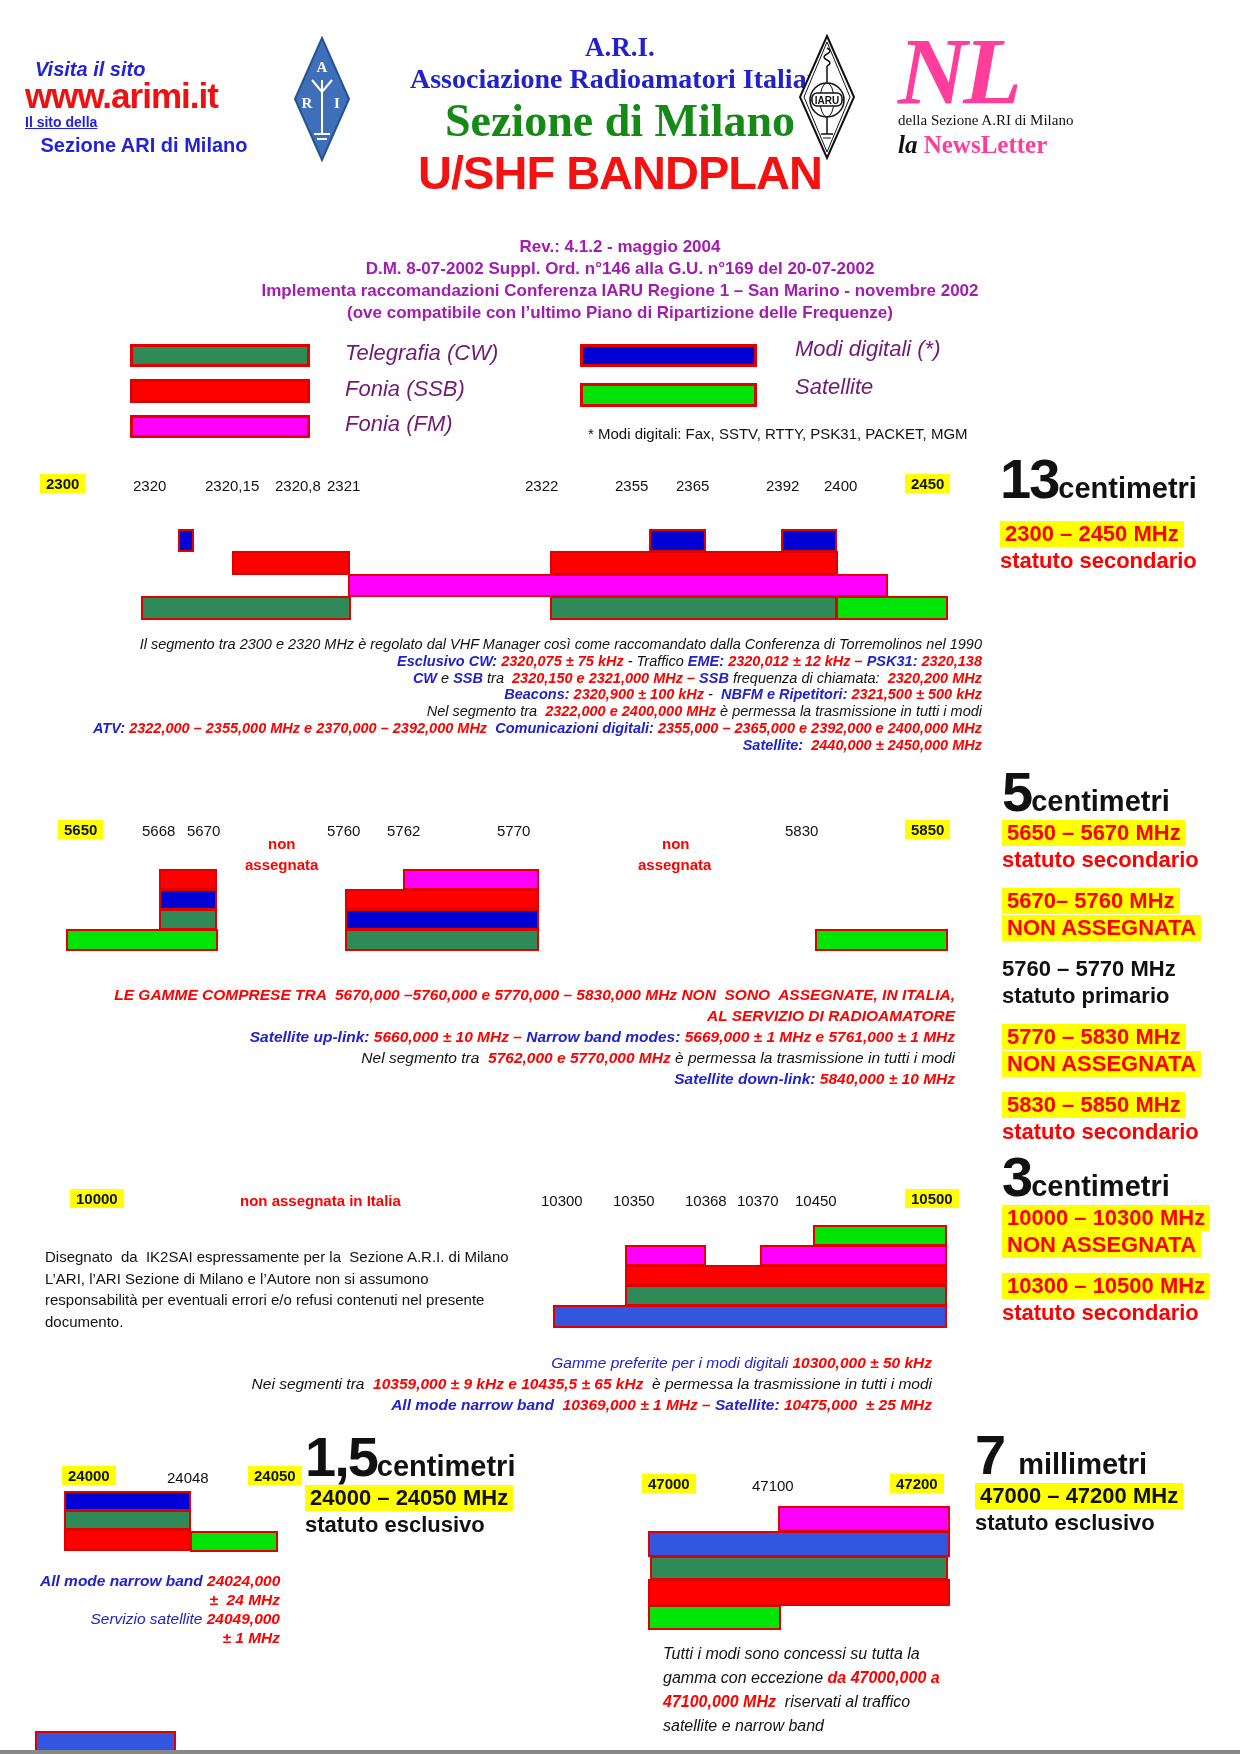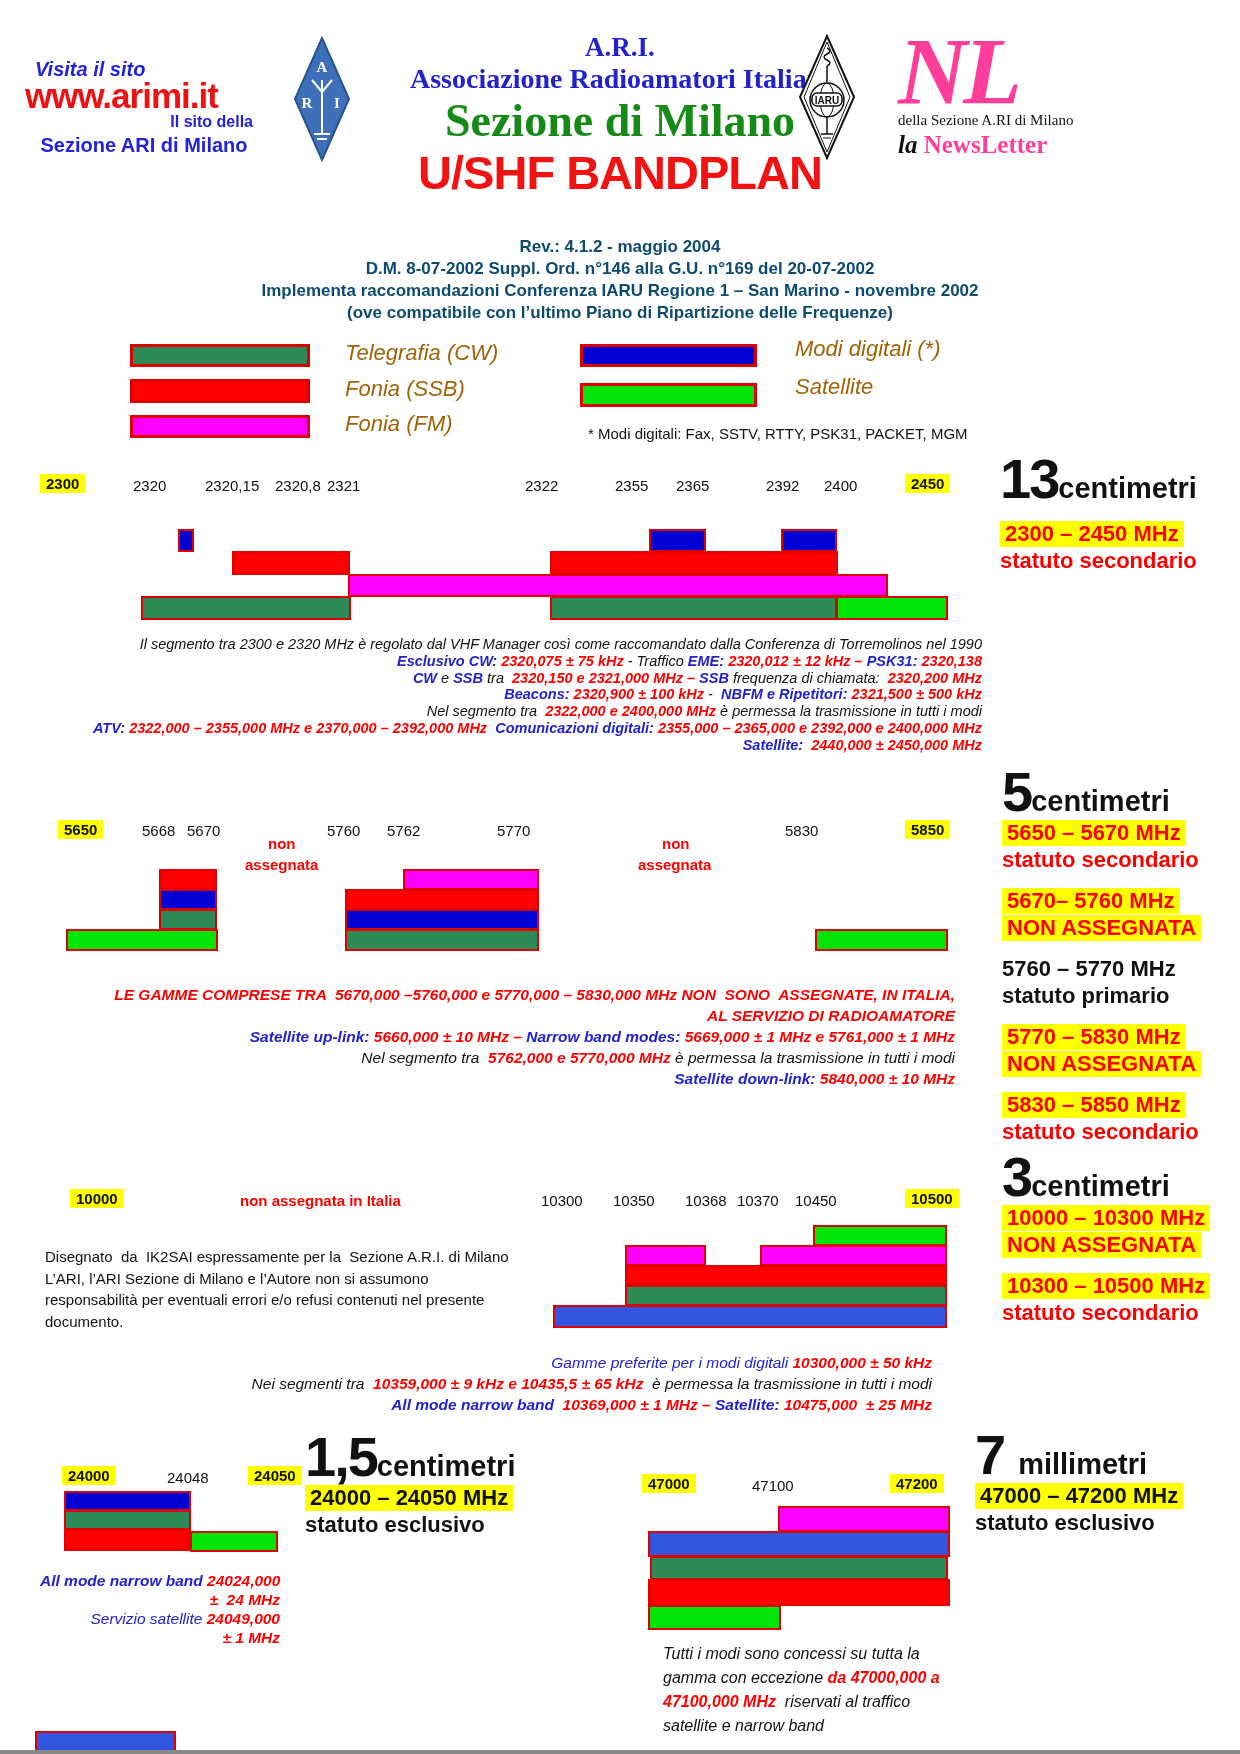--- a/index.html
+++ b/index.html
@@ -2,40 +2,40 @@
 <html><head>
 <meta charset="utf-8">
 <style>
   html,body{margin:0;padding:0;background:#888;}
   #page{position:relative;width:1240px;height:1750px;background:#ffffff;margin:0 auto;
         font-family:"Liberation Sans",sans-serif;overflow:hidden;}
   
   .visit{position:absolute;left:25px;top:58px;width:238px;font-weight:bold;}
   .visit-l1{color:#2222dd;font-style:italic;font-size:20px;margin-left:10px;}
   .visit-url{display:block;color:#ee1111;font-size:35px;letter-spacing:-1px;line-height:30px;text-decoration:none;}
-  .visit-l2{color:#2222dd;font-size:16px;text-align:right;padding-right:10px;line-height:22px;}
+  .visit-l2{color:#2222dd;font-size:14px;text-align:left;padding-right:10px;line-height:22px;text-decoration:underline;}
   .visit-l3{color:#2222dd;font-size:20px;text-align:center;line-height:24px;}
   .logo{position:absolute;}
   .title-block{position:absolute;left:350px;top:32px;width:540px;text-align:center;
                font-family:"Liberation Serif",serif;font-weight:bold;}
   .t-org{color:#2222cc;font-size:27px;line-height:30px;}
   .t-orgfull{color:#2222cc;font-size:28px;line-height:33px;}
   .t-section{color:#168a16;font-size:46px;line-height:52px;}
   .t-main{color:#f21212;font-size:47px;line-height:52px;font-family:"Liberation Sans",sans-serif;letter-spacing:-1px;}
   .nl-block{position:absolute;left:898px;top:26px;width:210px;font-family:"Liberation Serif",serif;}
   .nl-big{font-size:96px;line-height:92px;font-style:italic;font-weight:bold;color:#ff3d9a;letter-spacing:-4px;}
   .nl-sub{font-size:15px;color:#111;margin-top:-6px;}
   .nl-line3{font-size:25px;margin-top:2px;}
   .nl-la{font-style:italic;font-weight:bold;color:#111;}
   .nl-newsletter{font-weight:bold;color:#ff3d9a;}
   .rev{position:absolute;left:170px;top:236px;width:900px;text-align:center;font-weight:bold;
-       font-size:17px;line-height:22px;color:#0c4a6e;}
+       font-size:17px;line-height:22px;color:#a21caf;}
   
   .swatch{position:absolute;border:3px solid #e00000;box-sizing:border-box;}
-  .leg-label{position:absolute;font-style:italic;font-size:22px;color:#a16207;white-space:nowrap;}
+  .leg-label{position:absolute;font-style:italic;font-size:22px;color:#701a75;white-space:nowrap;}
   .leg-foot{position:absolute;font-size:15px;color:#111;white-space:pre;}
   
   .axis-label{position:absolute;font-size:15px;color:#111;white-space:pre;}
   .axis-label.hl{background:#ffff00;font-weight:bold;padding:1px 6px;}
   .axis-label.red{color:#ff0000;font-weight:bold;}
   .bar{position:absolute;border:2px solid #e00000;box-sizing:border-box;}
   .band-heading{position:absolute;white-space:nowrap;}
   .bh-title{display:flex;align-items:baseline;}
   .bh-title .big{font-size:56px;font-weight:bold;color:#111;line-height:54px;letter-spacing:-2px;}
   .bh-title .small{font-size:29px;font-weight:bold;color:#111;}

